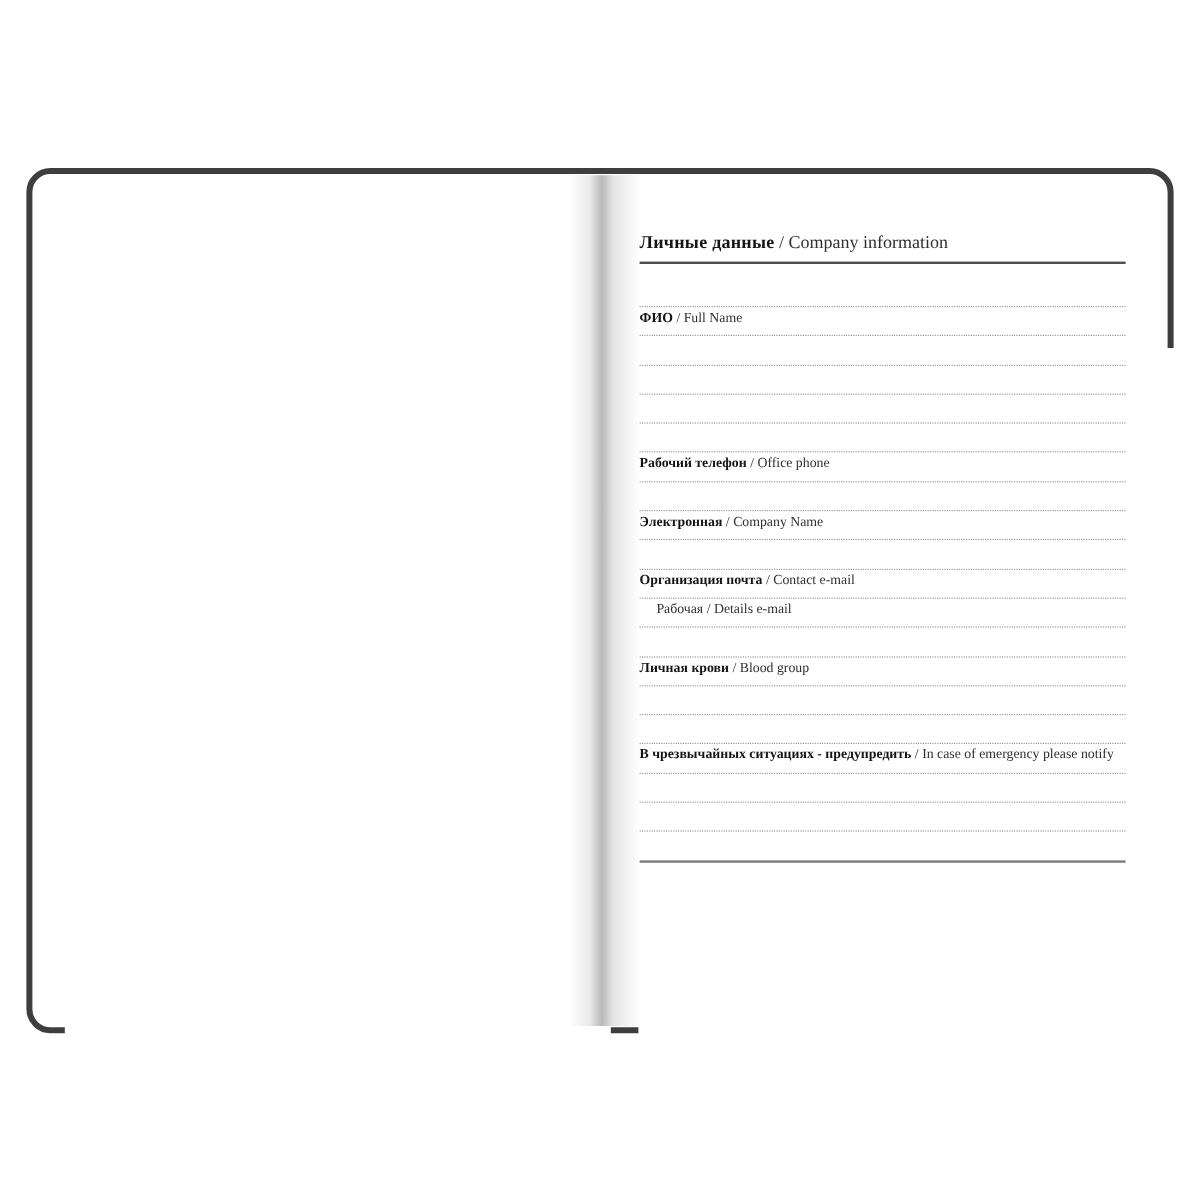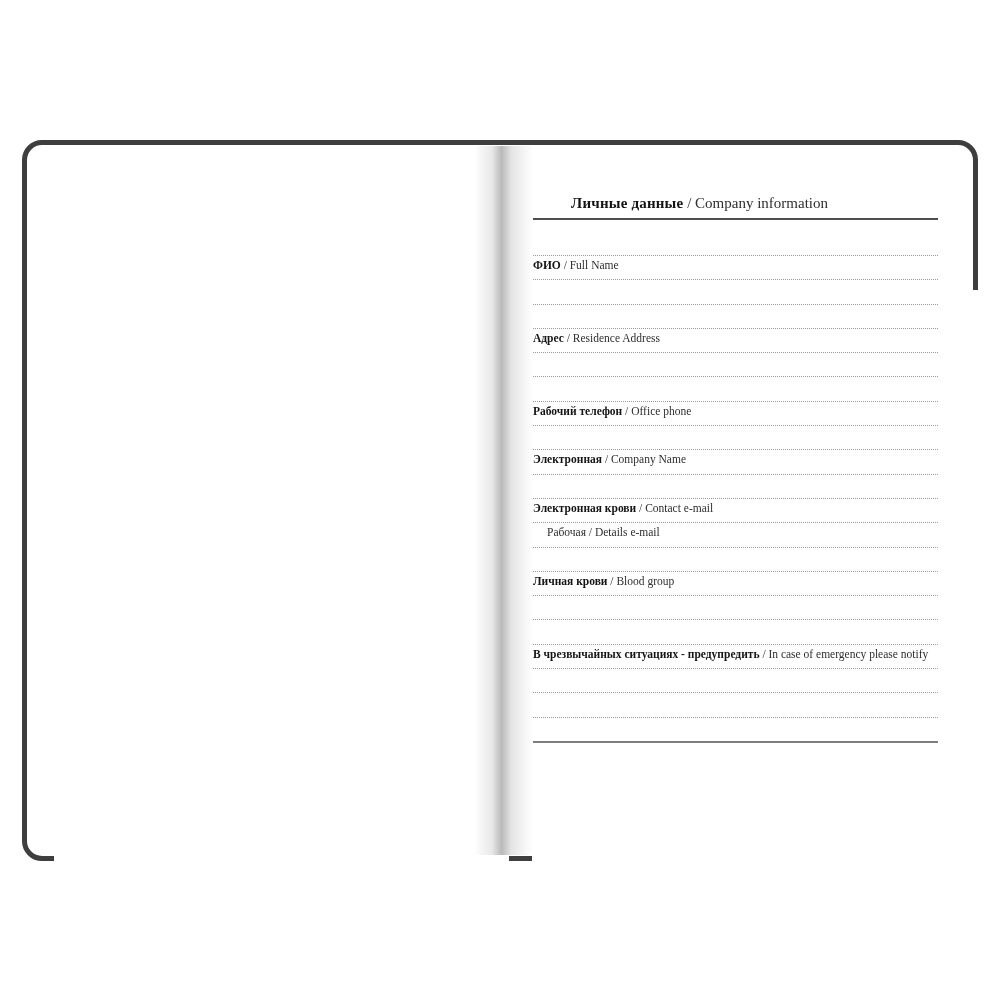--- a/index.html
+++ b/index.html
@@ -23,21 +23,21 @@
       rgba(190,190,190,0.42) 58%,
       rgba(255,255,255,0) 92%);
   }
   .page-header {
     position:absolute; left:533px; top:194px; width:405px;
     font-size:15px; line-height:18px; white-space:nowrap;
     color:var(--text-regular,#2e2e2e);
     padding-bottom:6px;
     border-bottom:2px solid var(--header-rule,#4f4f4f);
   }
-  .page-header b { color:var(--text-bold,#141414); letter-spacing:.2px;margin-left:38px; }
+  .page-header b { color:var(--text-bold,#141414); letter-spacing:.2px; }
   .rows { position:absolute; left:533px; top:255px; width:405px; }
   .row {
     height:24.3px;
     border-top:1px dotted var(--dotted-line,#9a9a9a);
     font-size:11.5px; line-height:13px; padding-top:3px;
     white-space:nowrap; color:var(--text-regular,#2e2e2e);
   }
   .row b { color:var(--text-bold,#141414); }
   .row.sub { padding-left:14px; }
   .bottom-rule { height:0; border-top:2px solid var(--bottom-rule,#7d7d7d); }
@@ -50,28 +50,27 @@
   <div class="right-page"></div>
 </div>
 <div class="spine"></div>
 
 <div class="page-header"><b>Личные данные</b><span> / </span><span>Company information</span></div>
 
 <div class="rows">
     <div class="row"><span><b>ФИО</b> / Full Name</span></div>
     <div class="row"></div>
     <div class="row"></div>
-    <div class="row"><span><b>Адрес</b> / Residence Address</span></div>
     <div class="row"></div>
     <div class="row"></div>
     <div class="row"><span><b>Рабочий телефон</b> / Office phone</span></div>
     <div class="row"></div>
     <div class="row"><span><b>Электронная</b> / Company Name</span></div>
     <div class="row"></div>
-    <div class="row"><span><b>Электронная крови</b> / Contact e-mail</span></div>
+    <div class="row"><span><b>Организация почта</b> / Contact e-mail</span></div>
     <div class="row sub"><span>Рабочая / Details e-mail</span></div>
     <div class="row"></div>
     <div class="row"><span><b>Личная крови</b> / Blood group</span></div>
     <div class="row"></div>
     <div class="row"></div>
     <div class="row"><span><b>В чрезвычайных ситуациях - предупредить</b> / In case of emergency please notify</span></div>
     <div class="row"></div>
     <div class="row"></div>
     <div class="row"></div>
     <div class="bottom-rule"></div>

